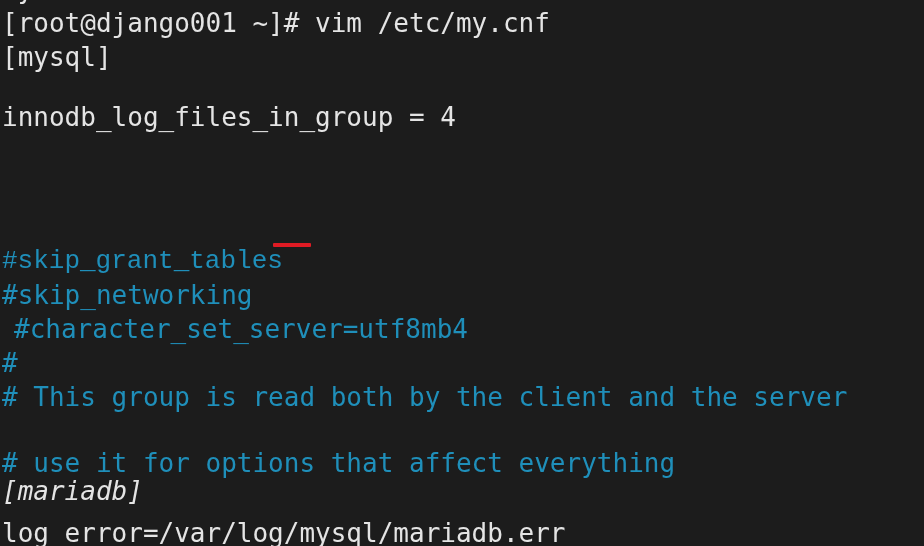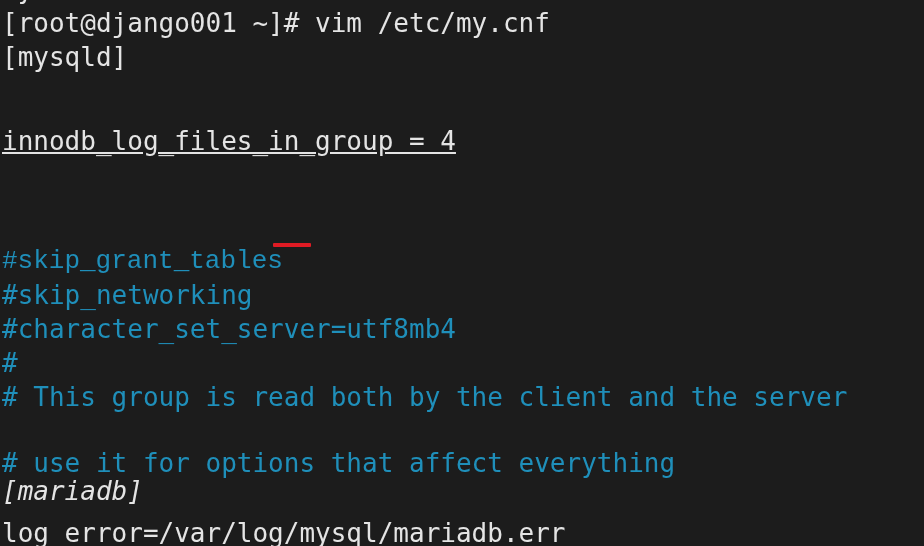--- a/index.html
+++ b/index.html
@@ -57,34 +57,34 @@
 <body>
 
 <div id="terminal">
 
   <div id="remnant-window">
     <div id="scrollback-remnant">bye</div>
   </div>
 
   <div class="line fg-default" style="top:6px;">[root@django001 ~]# vim /etc/my.cnf</div>
 
-  <div class="line fg-default" style="top:40px;">[mysqld]</div>
+  <div class="line fg-default" style="top:40px;">[mysql]</div>
 
 
-  <div class="line fg-default" style="top:124px;text-decoration:underline;">innodb_log_files_in_group = 4</div>
+  <div class="line fg-default" style="top:100px;">innodb_log_files_in_group = 4</div>
 
 
 
   <div class="spell-underline" style="left:273px; top:243px; width:38px;"></div>
 
   <div class="line fg-comment" style="top:244px;font-family:Liberation Mono, monospace;">#skip_grant_tables</div>
 
   <div class="line fg-comment" style="top:278px;">#skip_networking</div>
 
-  <div class="line fg-comment" style="top:312px;">#character_set_server=utf8mb4</div>
+  <div class="line fg-comment" style="top:312px;margin-left:12px;">#character_set_server=utf8mb4</div>
 
   <div class="line fg-comment" style="top:346px;">#</div>
 
   <div class="line fg-comment" style="top:380px;"># This group is read both by the client and the server</div>
 
   <div class="line fg-comment" style="top:414px;margin-top:32px;"># use it for options that affect everything</div>
 
   <div class="line fg-default" style="top:448px;"></div>
 
   <div class="line fg-default" style="top:474px;font-style:italic;">[mariadb]</div>

